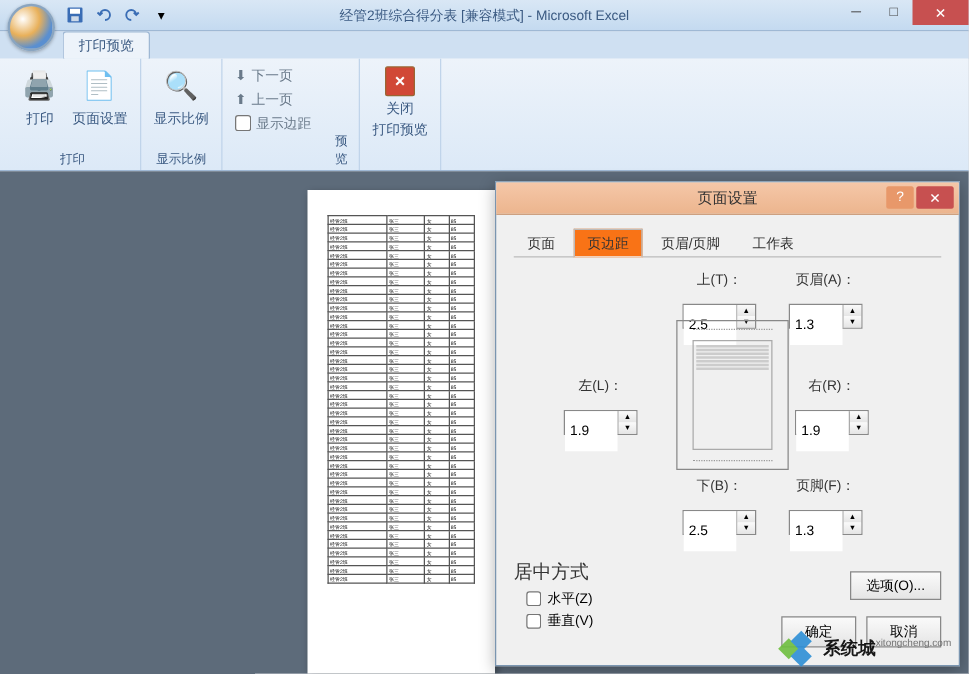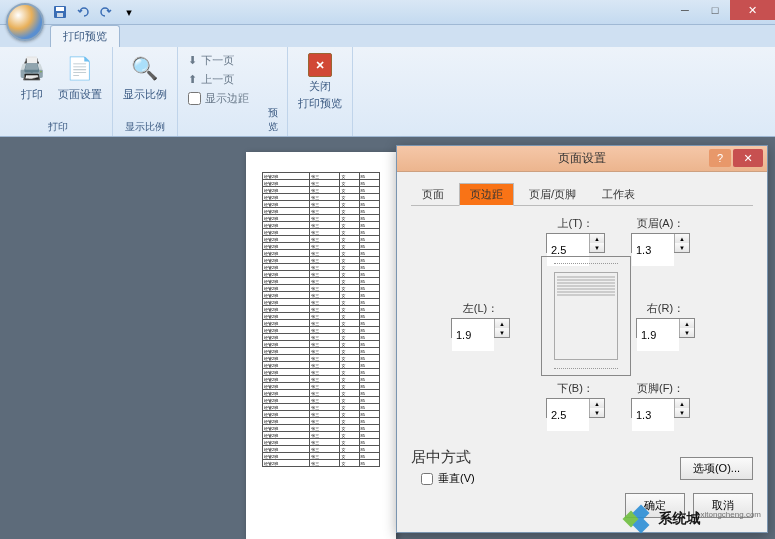--- a/index.html
+++ b/index.html
@@ -35,21 +35,21 @@
 .dlg-tabs{display:flex;gap:4px;border-bottom:1px solid #bbb;margin-bottom:10px}
 .dlg-tab{padding:3px 10px;border:1px solid transparent;position:relative;top:1px;color:#333}
 .dlg-tab.active{border:1px solid #bbb;border-bottom:1px solid #f0f0f0;background:#f97316}
 .margin-area{position:relative;height:230px}
 .margin-preview{position:absolute;left:130px;top:40px;width:90px;height:120px;border:1px solid #888}
 .margin-preview-inner{position:absolute;left:12px;right:12px;top:15px;bottom:15px;border:1px solid #aaa}
 .mp-header{position:absolute;left:12px;right:12px;top:6px;height:1px;border-top:1px dotted #999}
 .mp-footer{position:absolute;left:12px;right:12px;bottom:6px;height:1px;border-top:1px dotted #999}
 .mp-lines{padding:2px}
 .mp-lines div{height:2px;margin:1px 0;background:#ccc}
-.margin-ctrl{position:absolute;display:flex;flex-direction:column;align-items:center;gap:2px}
+.margin-ctrl{position:absolute;display:flex;flex-direction:column;align-items:center;gap:12px}
 .margin-ctrl label{font-size:11px;color:#333}
 .spin{display:flex;border:1px solid #888;background:#fff;height:20px}
 .spin input{width:42px;border:none;padding:16px 4px;font-size:11px;text-align:left}
 .spin-btns{width:15px;display:flex;flex-direction:column;border-left:1px solid #aaa}
 .spin-up,.spin-down{flex:1;display:flex;align-items:center;justify-content:center;font-size:6px;background:linear-gradient(#fafafa,#e5e5e5);cursor:pointer}
 .center-area{margin-top:2px}
 .center-area legend,.center-area .lg{font-size:15px;color:#333;margin-bottom:4px;display:block}
 .chk{display:flex;align-items:center;gap:5px;margin:3px 0 3px 10px}
 .chk input{width:12px;height:12px}
 .opt-btn{position:absolute;right:14px;bottom:52px;padding:3px 12px;border:1px solid #888;background:linear-gradient(#fafafa,#e5e5e5)}
@@ -85,20 +85,21 @@
         </svg>
       </div>
     <div class="qat-btn">
         <svg width="14" height="14" viewBox="0 0 14 14">
           <path d="M10 7 A4 4 0 1 0 6 11" fill="none" stroke="#3a6db5" stroke-width="1.5"></path>
           <path d="M12 5 L10 7 L8 5" fill="none" stroke="#3a6db5" stroke-width="1.5"></path>
         </svg>
       </div>
     <div class="qat-btn">▾</div>
   </div>
+  <div class="title-text">经管2班综合得分表 [兼容模式] - Microsoft Excel</div>
   <div class="win-btns">
     <div class="win-btn">─</div>
     <div class="win-btn">□</div>
     <div class="win-btn win-close">✕</div>
   </div>
 </div>
 
 <div class="tabrow">
   <div class="tab">打印预览</div>
 </div>
@@ -507,20 +508,24 @@
             </div>
         </div>
         <div class="mp-footer"></div>
       </div>
     </div>
 
     <div class="center-area">
       <span class="lg">居中方式</span>
       <label class="chk">
         <input type="checkbox" style="">
+        <span>水平(Z)</span>
+      </label>
+      <label class="chk">
+        <input type="checkbox" style="">
         <span>垂直(V)</span>
       </label>
     </div>
 
     <button class="opt-btn">选项(O)...</button>
     <div class="dlg-btns">
       <button class="dlg-btn">确定</button>
       <button class="dlg-btn">取消</button>
     </div>
   </div>

